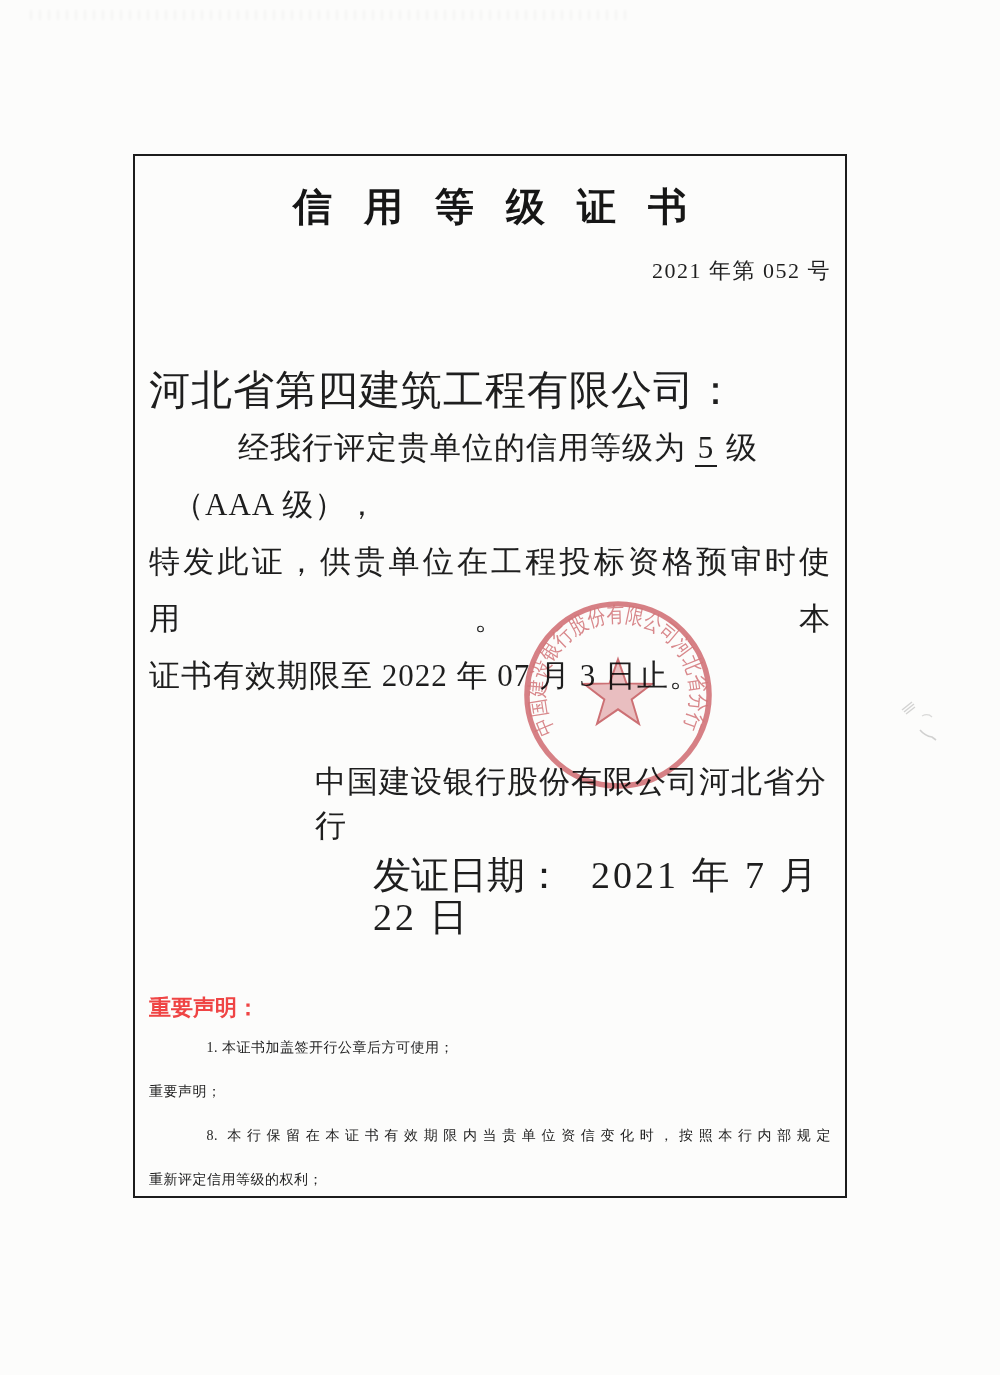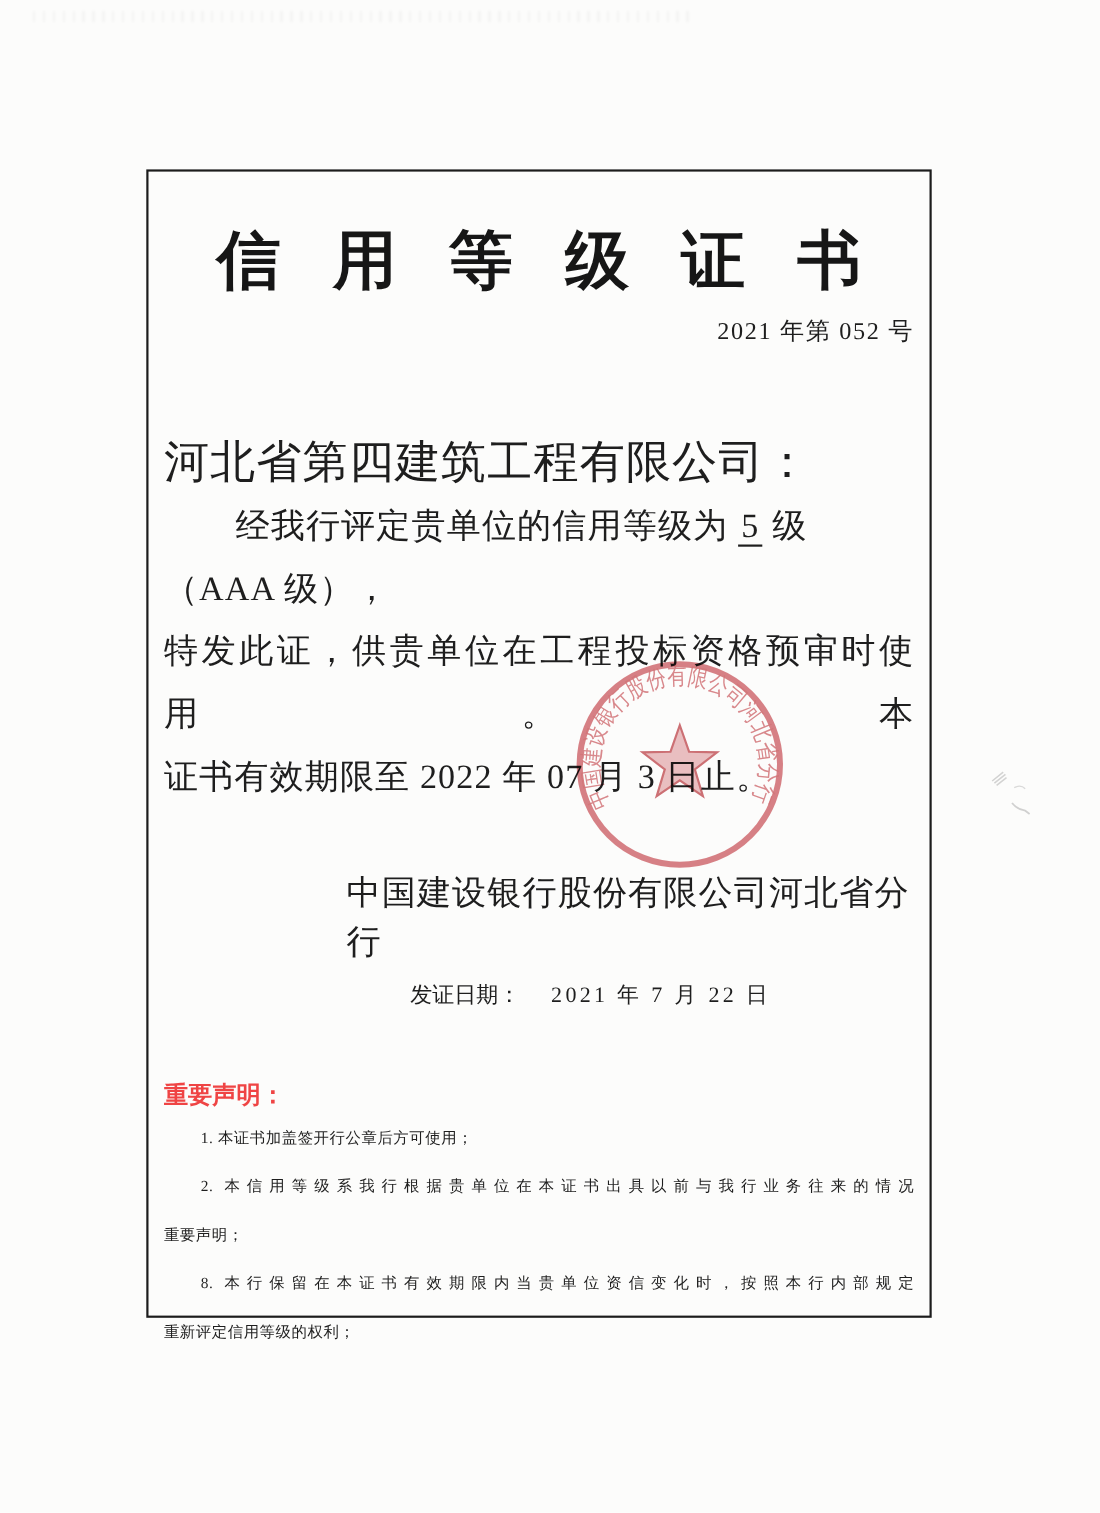--- a/index.html
+++ b/index.html
@@ -29,24 +29,24 @@
     left: 133px;
     top: 154px;
     width: 714px;
     height: 1044px;
     border: 2px solid #1c1c1c;
     box-sizing: border-box;
     padding: 0 14px;
     background: transparent;
   }
   .cert-title {
-    margin: 54px 0 0 0;
+    margin: 24px 0 0 0;
     font-family: Liberation Serif, serif;
     font-weight: 700;
-    font-size: 58px;
+    font-size: 39px;
     line-height: 54px;
     text-align: center;
     letter-spacing: 0.82em;
     text-indent: 0.82em;
     color: #161616;
   }
   .cert-num {
     margin-top: 22px;
     font-size: 22px;
     line-height: 30px;
@@ -57,37 +57,37 @@
     margin-top: 76px;
     font-size: 41px;
     line-height: 57px;
     letter-spacing: 1px;
   }
   .body-line {
     font-size: 31px;
     line-height: 57px;
     letter-spacing: 1px;
   }
-  .indent { text-indent: 2.1em; }
+  .indent { text-indent: 2.1em; margin-left: 24px; }
   .jl { text-align: justify; text-align-last: justify; }
   .u {
     border-bottom: 2px solid #1e1e1e;
     padding: 0 3px;
   }
   .issuer {
     margin-top: 56px;
     padding-left: 166px;
     font-size: 31px;
     line-height: 44px;
     letter-spacing: 1px;
   }
   .issue-date {
     margin-top: 6px;
     padding-left: 224px;
-    font-size: 20px;
+    font-size: 38px;
     line-height: 42px;
   }
   .issue-date .date-val {
     margin-left: 28px;
     letter-spacing: 3px;
   }
   .notes { margin-top: 56px; }
   .notes-header {
     font-family: "Liberation Sans", "DejaVu Sans", sans-serif;
     font-weight: 700;
@@ -144,21 +144,20 @@
     <div class="issuer">中国建设银行股份有限公司河北省分行</div>
 
     <div class="issue-date">
       <span>发证日期：</span><span class="date-val">2021 年 7 月 22 日</span>
     </div>
 
     <div class="notes">
       <div class="notes-header">重要声明：</div>
       <div class="note-lines">
         <div class="note-line indent">1. 本证书加盖签开行公章后方可使用；</div>
-        <div class="note-line indent jl">2. 本信用等级系我行根据贵单位在本证书出具以前与我行业务往来的情况</div>
         <div class="note-line">重要声明；</div>
         <div class="note-line indent jl">8. 本行保留在本证书有效期限内当贵单位资信变化时，按照本行内部规定</div>
         <div class="note-line">重新评定信用等级的权利；</div>
 
       </div>
     </div>
 
   </div>
 
   <svg class="seal" viewBox="0 0 200 200" aria-hidden="true">

